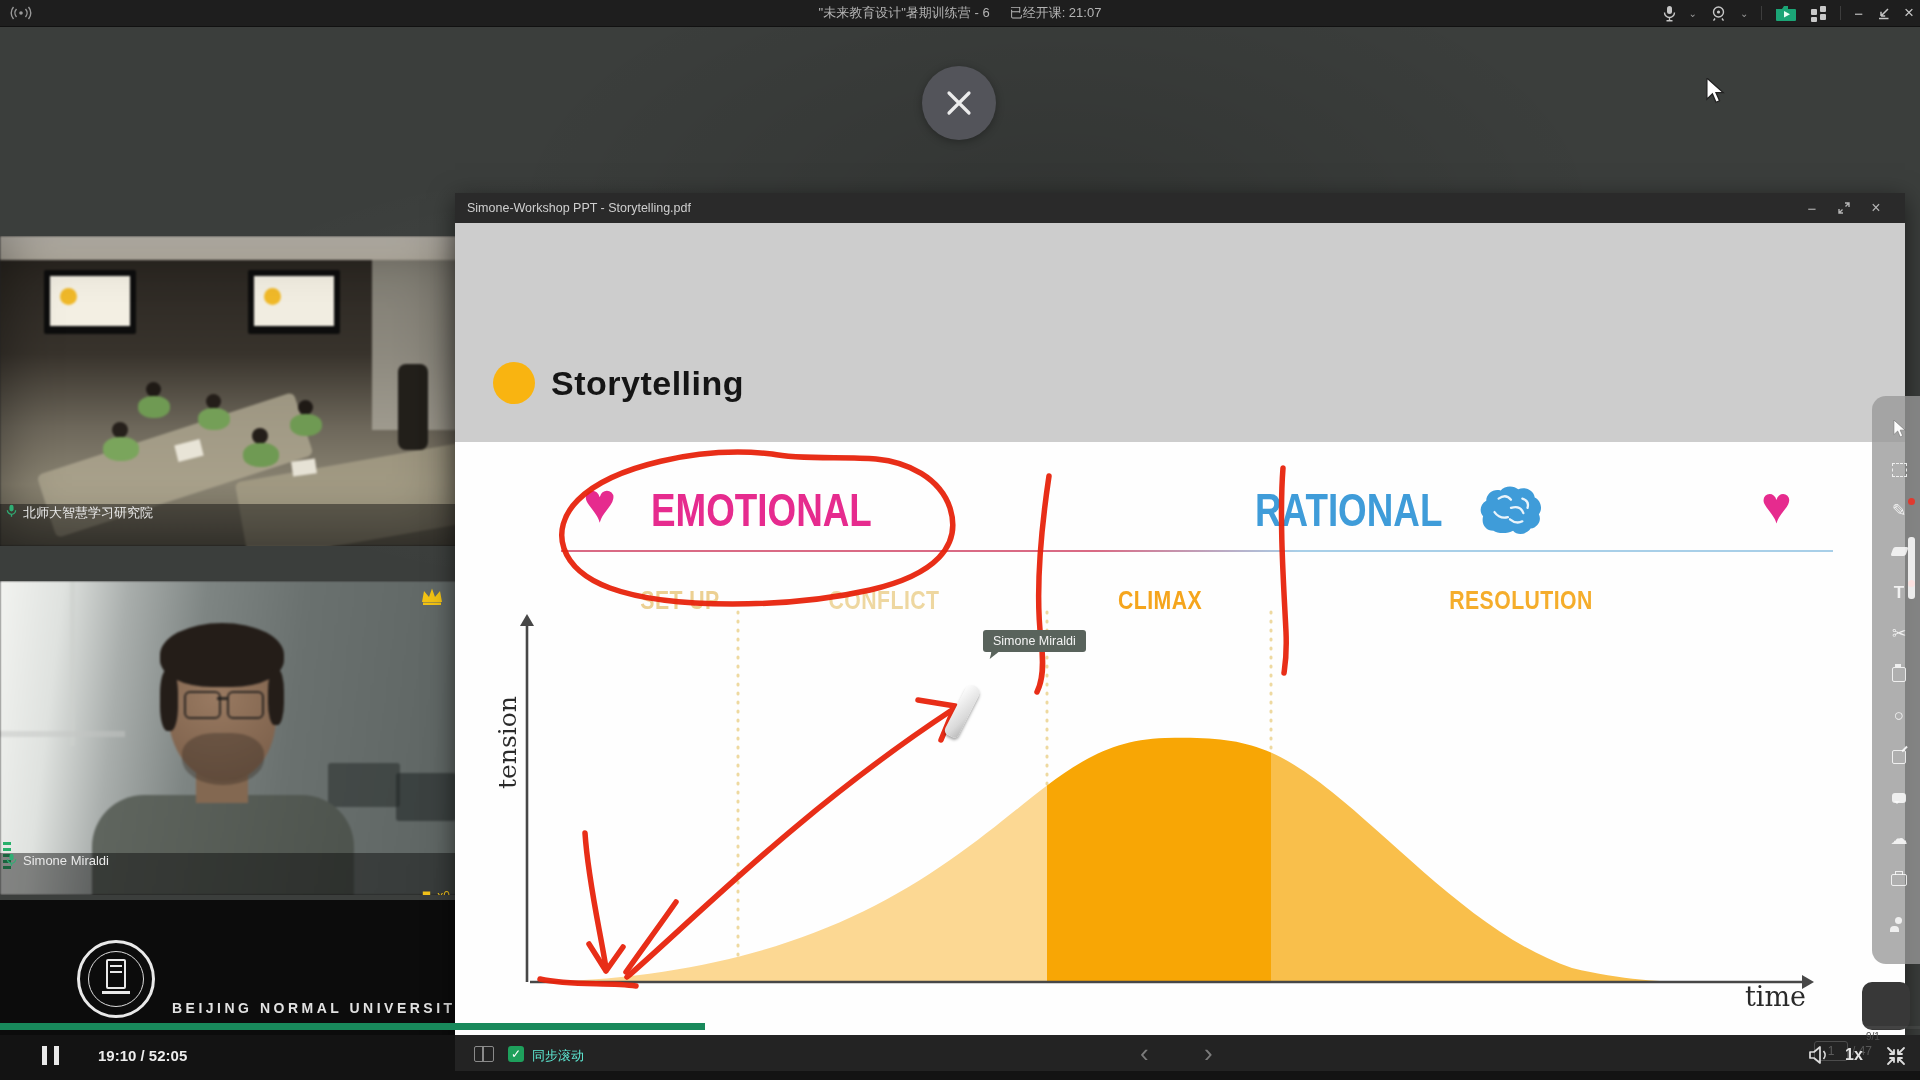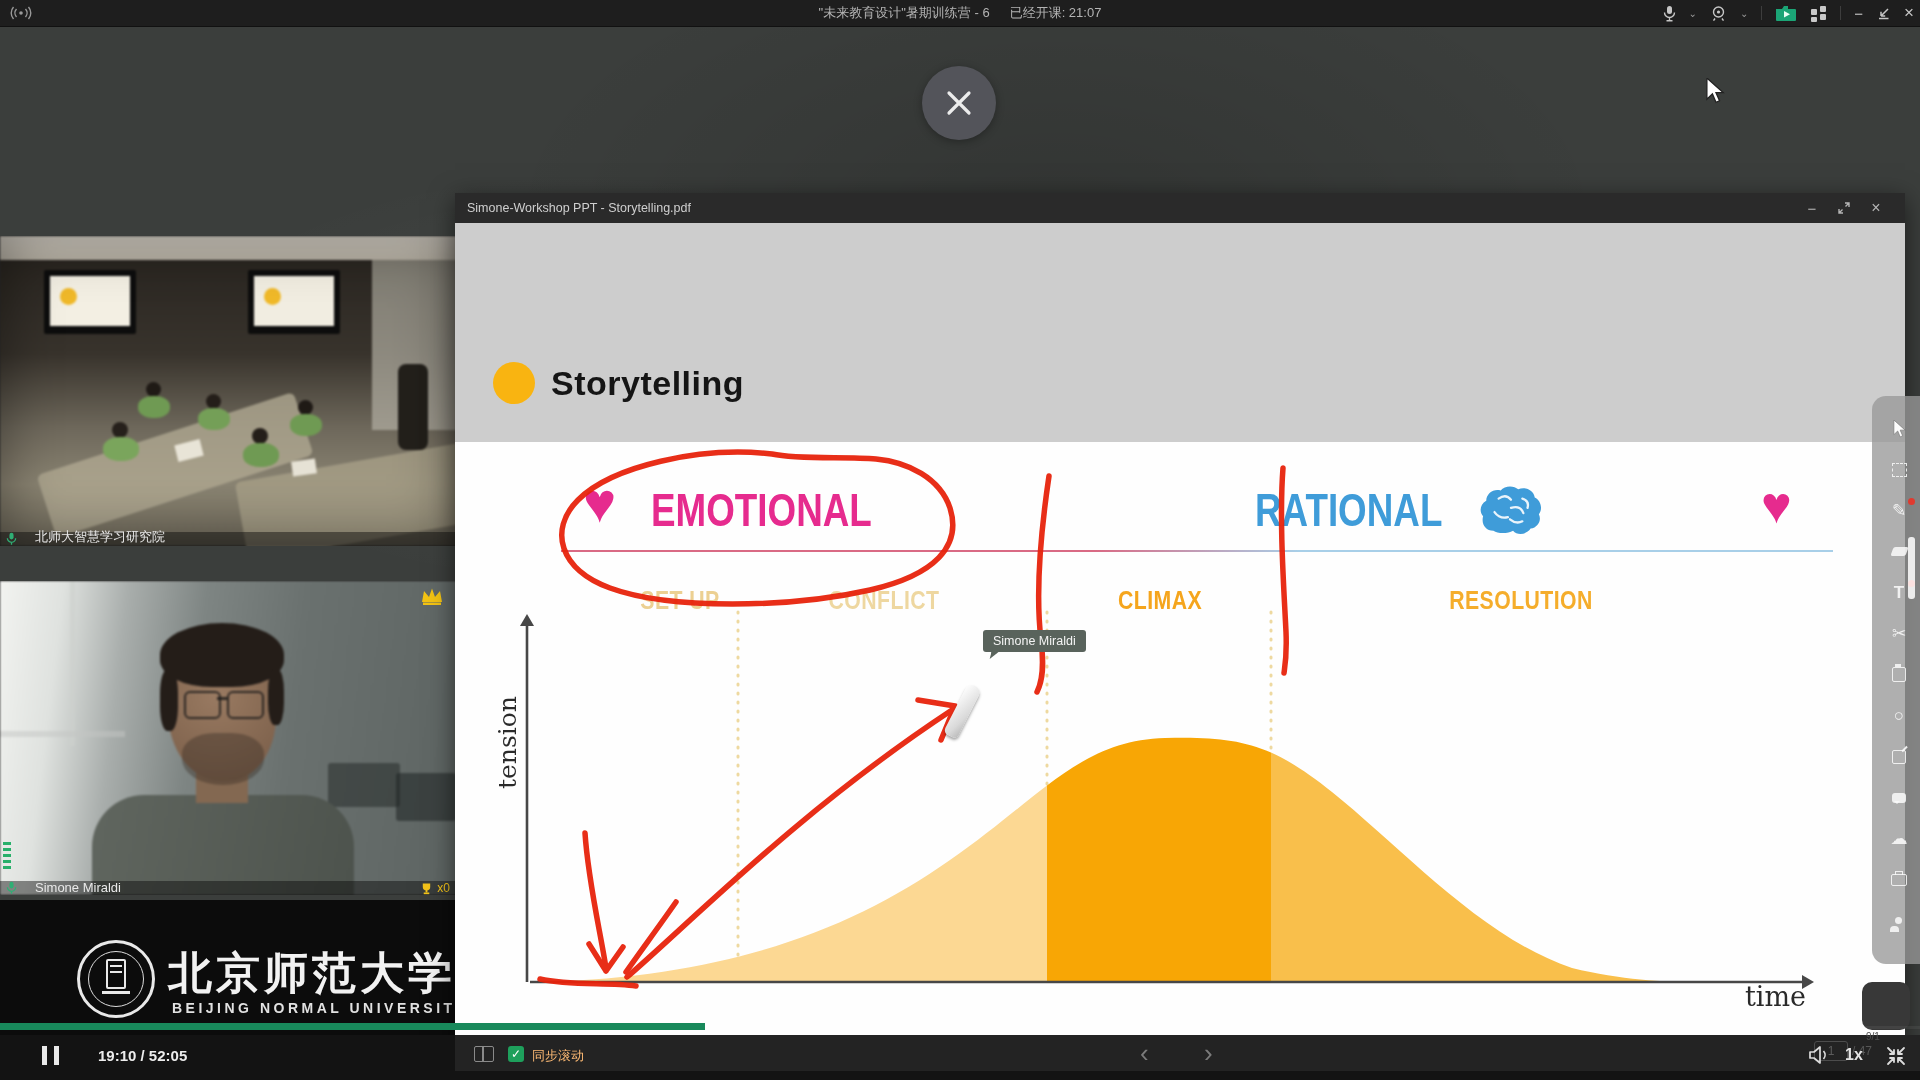--- a/index.html
+++ b/index.html
@@ -14,22 +14,22 @@
     pointer-events:none;}
   .abs{position:absolute;}
   
   #topbar{position:absolute;left:0;top:0;width:1920px;height:26px;background:#1e1e1e;
           border-bottom:1px solid #111;z-index:20;}
   #topbar .title-wrap{position:absolute;left:0;right:0;top:0;height:26px;display:flex;
           justify-content:center;align-items:center;gap:20px;color:#b4b4b4;font-size:13px;}
   .tb-ico{display:inline-flex;align-items:center;justify-content:center;height:26px;color:#c6c6c6;}
   
   .vtile{position:absolute;left:0;width:458px;overflow:hidden;background:#222;z-index:2;}
-  .vlabel{position:absolute;left:0;bottom:0;width:100%;height:14px;background:rgba(8,8,8,0.45);
-          display:flex;align-items:flex-end;gap:18px;padding-left:6px;box-sizing:border-box;
+  .vlabel{position:absolute;left:0;bottom:0;width:100%;height:42px;background:rgba(8,8,8,0.45);
+          display:flex;align-items:flex-start;gap:6px;padding-left:6px;box-sizing:border-box;
           color:#e9e9e9;font-size:13px;z-index:5;}
   
   #pdfwin{position:absolute;left:455px;top:193px;width:1450px;height:878px;z-index:3;
           box-shadow:0 6px 24px rgba(0,0,0,0.55);}
   #pdftitle{position:absolute;left:0;top:0;width:100%;height:30px;background:#2a2a2a;
           color:#cfcfcf;font-size:12.5px;display:flex;align-items:center;padding-left:12px;
           box-sizing:border-box;}
   #pdfcontent{position:absolute;left:0;top:30px;width:1450px;height:812px;background:#cdcdcd;overflow:hidden;}
   .slidewhite{position:absolute;left:0;top:219px;width:1450px;height:596px;background:#fefefe;}
   .wctl{position:absolute;top:0;height:30px;width:26px;display:flex;align-items:center;
@@ -237,21 +237,20 @@
   </div>
 
   <div class="vtile" style="top:900px;height:136px;background:#0c0c0c;">
     <div class="abs" style="left:77px;top:40px;width:78px;height:78px;border:3px solid #e9e9e9;border-radius:50%;box-sizing:border-box;">
       <div class="abs" style="left:8px;top:8px;width:56px;height:56px;border:1px solid #dcdcdc;border-radius:50%;box-sizing:border-box;"></div>
       <div class="abs" style="left:26px;top:16px;width:20px;height:30px;border:2px solid #e9e9e9;border-radius:2px;box-sizing:border-box;"></div>
       <div class="abs" style="left:30px;top:22px;width:12px;height:2px;background:#e9e9e9;"></div>
       <div class="abs" style="left:30px;top:28px;width:12px;height:2px;background:#e9e9e9;"></div>
       <div class="abs" style="left:22px;top:48px;width:28px;height:3px;background:#e9e9e9;"></div>
     </div>
-    <div class="abs" style="left:168px;top:44px;font-size:44px;font-weight:bold;color:#f2f2f2;letter-spacing:4px;white-space:nowrap;">北京师范大学</div>
     <div class="abs" style="left:172px;top:100px;font-size:14px;font-weight:bold;color:#e2e2e2;letter-spacing:3.5px;white-space:nowrap;">BEIJING NORMAL UNIVERSITY</div>
   </div>
 
   <div id="pdfwin">
     <div id="pdftitle">
       <span>Simone-Workshop PPT - Storytelling.pdf</span>
       <span class="wctl" style="right:80px;">−</span>
       <span class="wctl" style="right:48px;">
         <svg width="12" height="12" viewBox="0 0 12 12">
             <g stroke="#b5b5b5" stroke-width="1.4" fill="none">
@@ -398,21 +397,21 @@
   <div class="abs pctl" style="left:42px;top:1046px;display:flex;gap:7px;z-index:9;">
     <span style="width:5px;height:19px;background:#e9e9e9;"></span>
     <span style="width:5px;height:19px;background:#e9e9e9;"></span>
   </div>
   <div class="abs pctl" style="left:98px;top:1047px;font-size:15px;font-weight:600;color:#ededed;z-index:9;">19:10 / 52:05</div>
 
   <span class="abs pctl" style="left:474px;top:1046px;width:18px;height:14px;border:1.5px solid #8a8a8a;border-radius:2px;z-index:9;">
     <span style="position:absolute;left:7px;top:0;width:1.5px;height:100%;background:#8a8a8a;"></span>
   </span>
   <span class="chk" style="left:508px;top:1046px;">✓</span>
-  <span class="abs pctl" style="left:532px;top:1047px;font-size:13px;color:#fdba74;z-index:9;font-family:Liberation Mono, monospace;">同步滚动</span>
+  <span class="abs pctl" style="left:532px;top:1047px;font-size:13px;color:#5eead4;z-index:9;font-family:Liberation Mono, monospace;">同步滚动</span>
 
   <span class="abs pctl" style="left:1140px;top:1038px;font-size:26px;color:#7b7b7b;z-index:9;">‹</span>
   <span class="abs pctl" style="left:1204px;top:1038px;font-size:26px;color:#7b7b7b;z-index:9;">›</span>
 
   <span class="abs" style="left:1866px;top:1031px;font-size:10px;color:#4d4d4d;z-index:8;">9/1</span>
   <span class="abs" style="left:1814px;top:1041px;width:32px;height:18px;border:1px solid #4c4c4c;border-radius:3px;
                font-size:12px;color:#5c5c5c;display:flex;align-items:center;justify-content:center;z-index:8;">1</span>
   <span class="abs" style="left:1852px;top:1044px;font-size:12px;color:#565656;z-index:8;">/ 47</span>
 
   <span class="abs pctl" style="left:1806px;top:1044px;z-index:9;">

